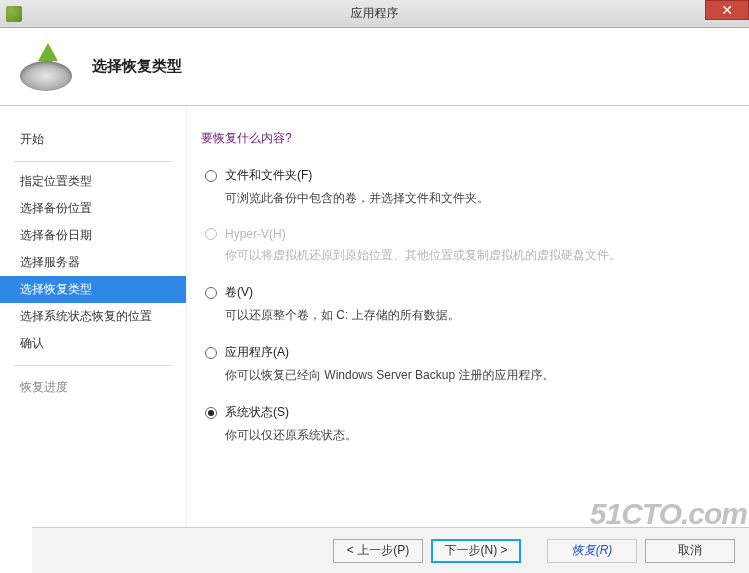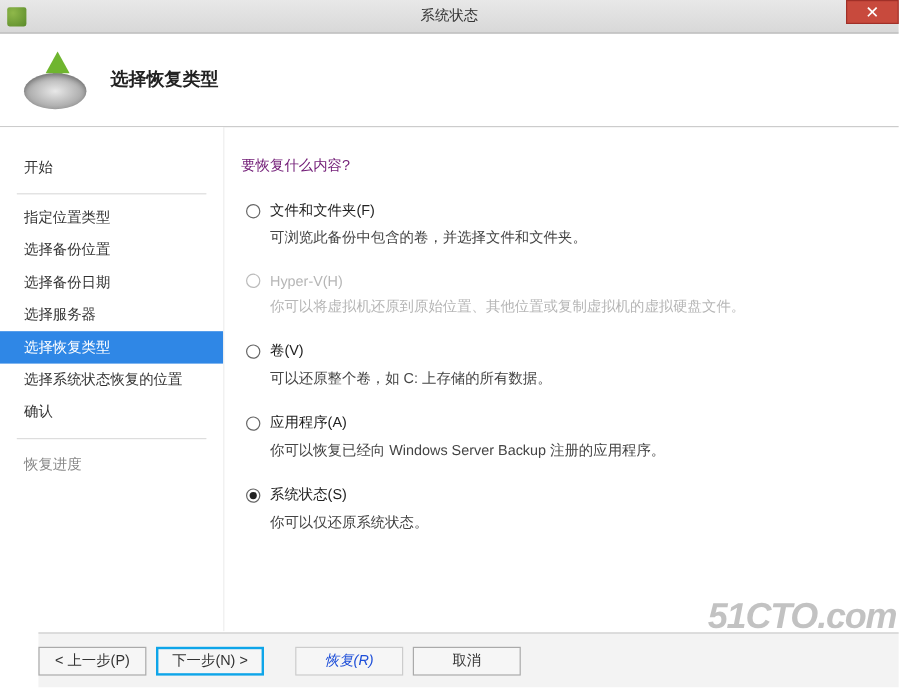--- a/index.html
+++ b/index.html
@@ -152,20 +152,21 @@
     margin-left: 20px;
     color: #444;
   }
   .footer {
     position: absolute;
     bottom: 0; left: 0; right: 0;
     height: 46px;
     border-top: 1px solid #ccc;
     background: #f3f3f3;
     display: flex;
+    justify-content: flex-end;
     align-items: center;
     gap: 8px;
     padding-right: 14px;
     margin-left: 32px;
   }
   .btn {
     min-width: 90px;
     height: 24px;
     background: #f6f6f6;
     border: 1px solid #aaa;
@@ -195,21 +196,21 @@
     line-height: 1;
   }
   .watermark .l1 { font-size: 30px; font-weight: bold; font-style: italic; letter-spacing: -1px; margin-left: 40px;}
   .watermark .l2 { font-size: 14px; font-weight: bold; margin-top:2px;}
 </style>
 </head>
 <body>
 
 <div class="titlebar">
   <div class="app-icon"></div>
-  <div class="title">系统状态</div>
+  <div class="title">应用程序</div>
   <div class="close">
     <span>✕</span>
   </div>
 </div>
 
 <div class="header">
   <div class="logo">
     <div class="arrow"></div>
     <div class="disc"></div>
   </div>

